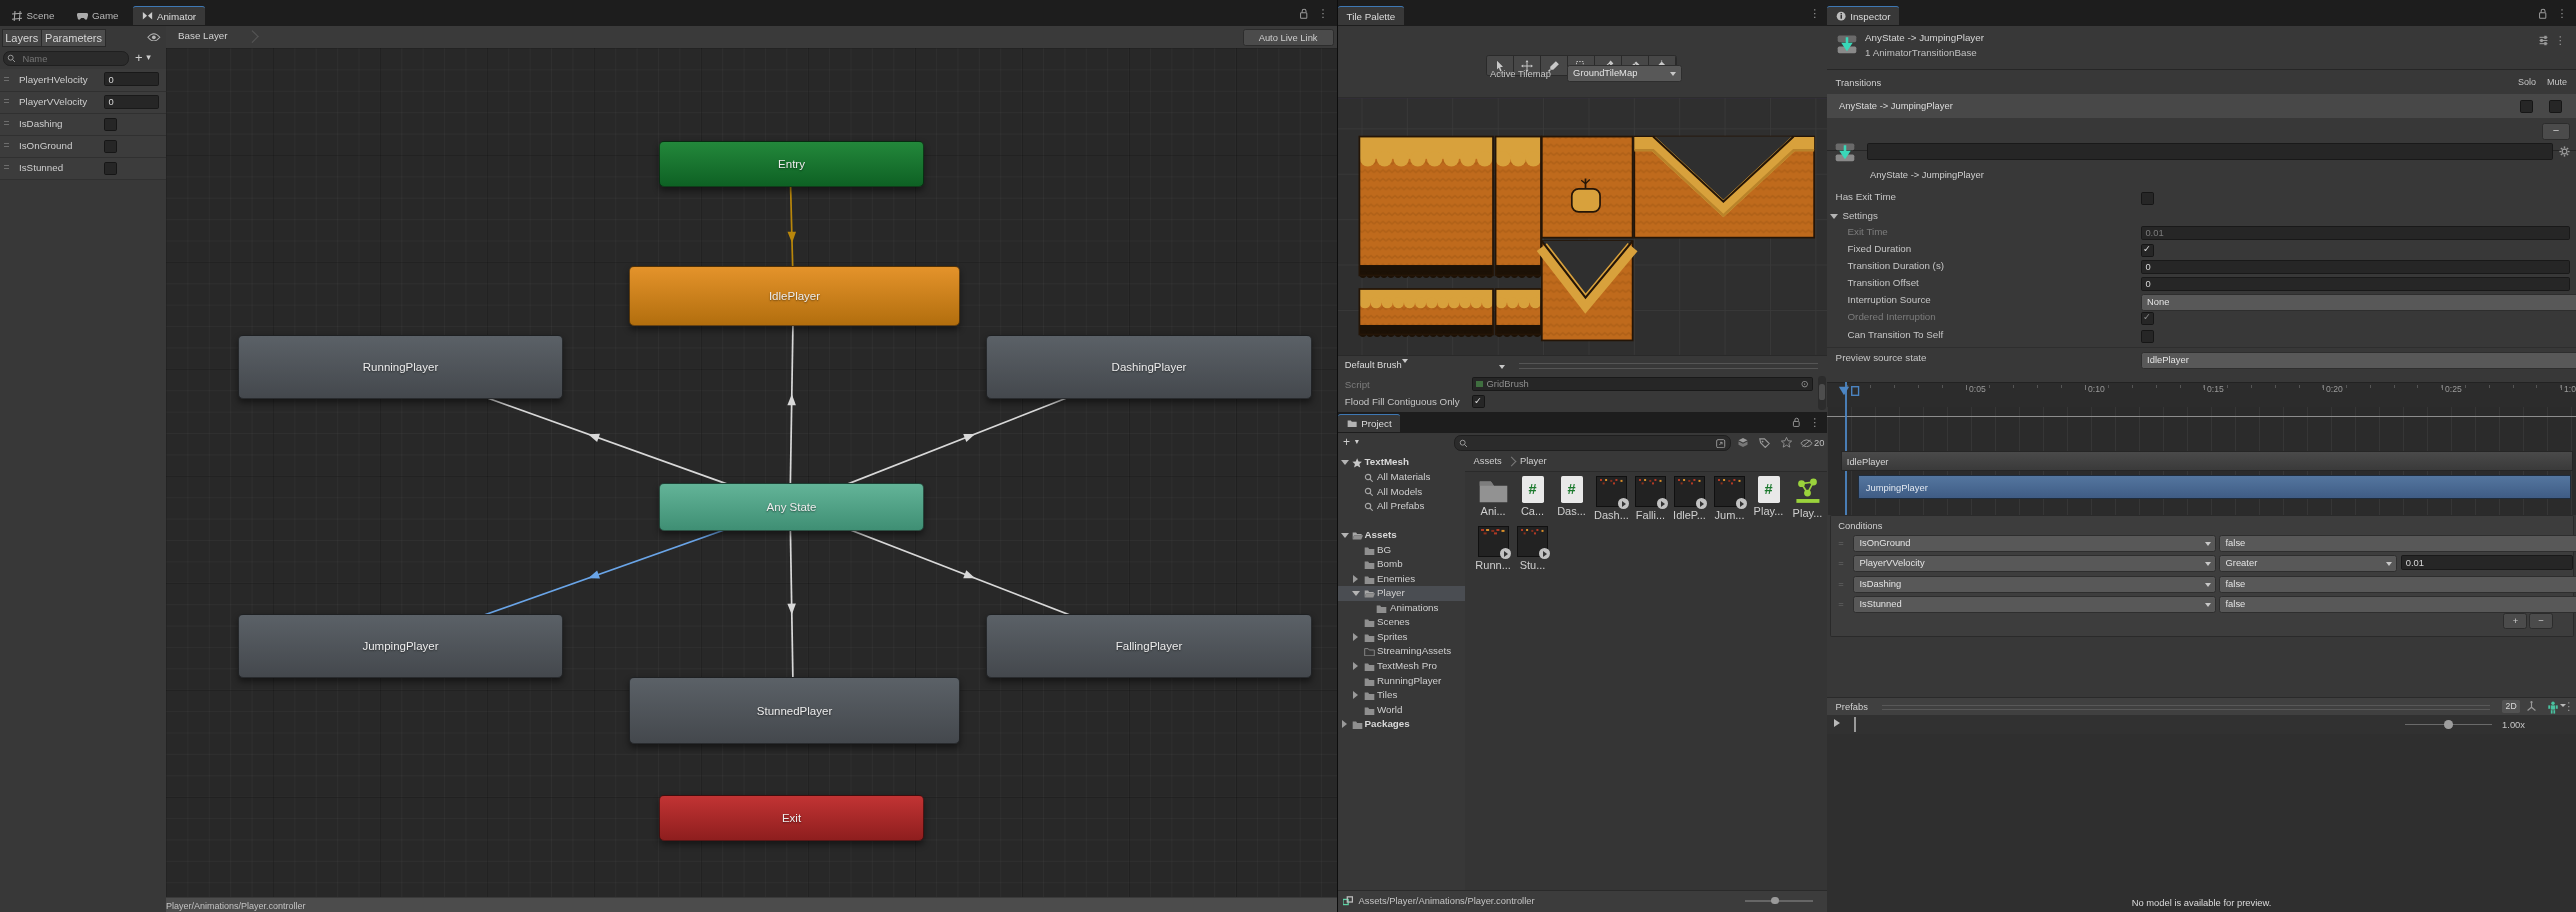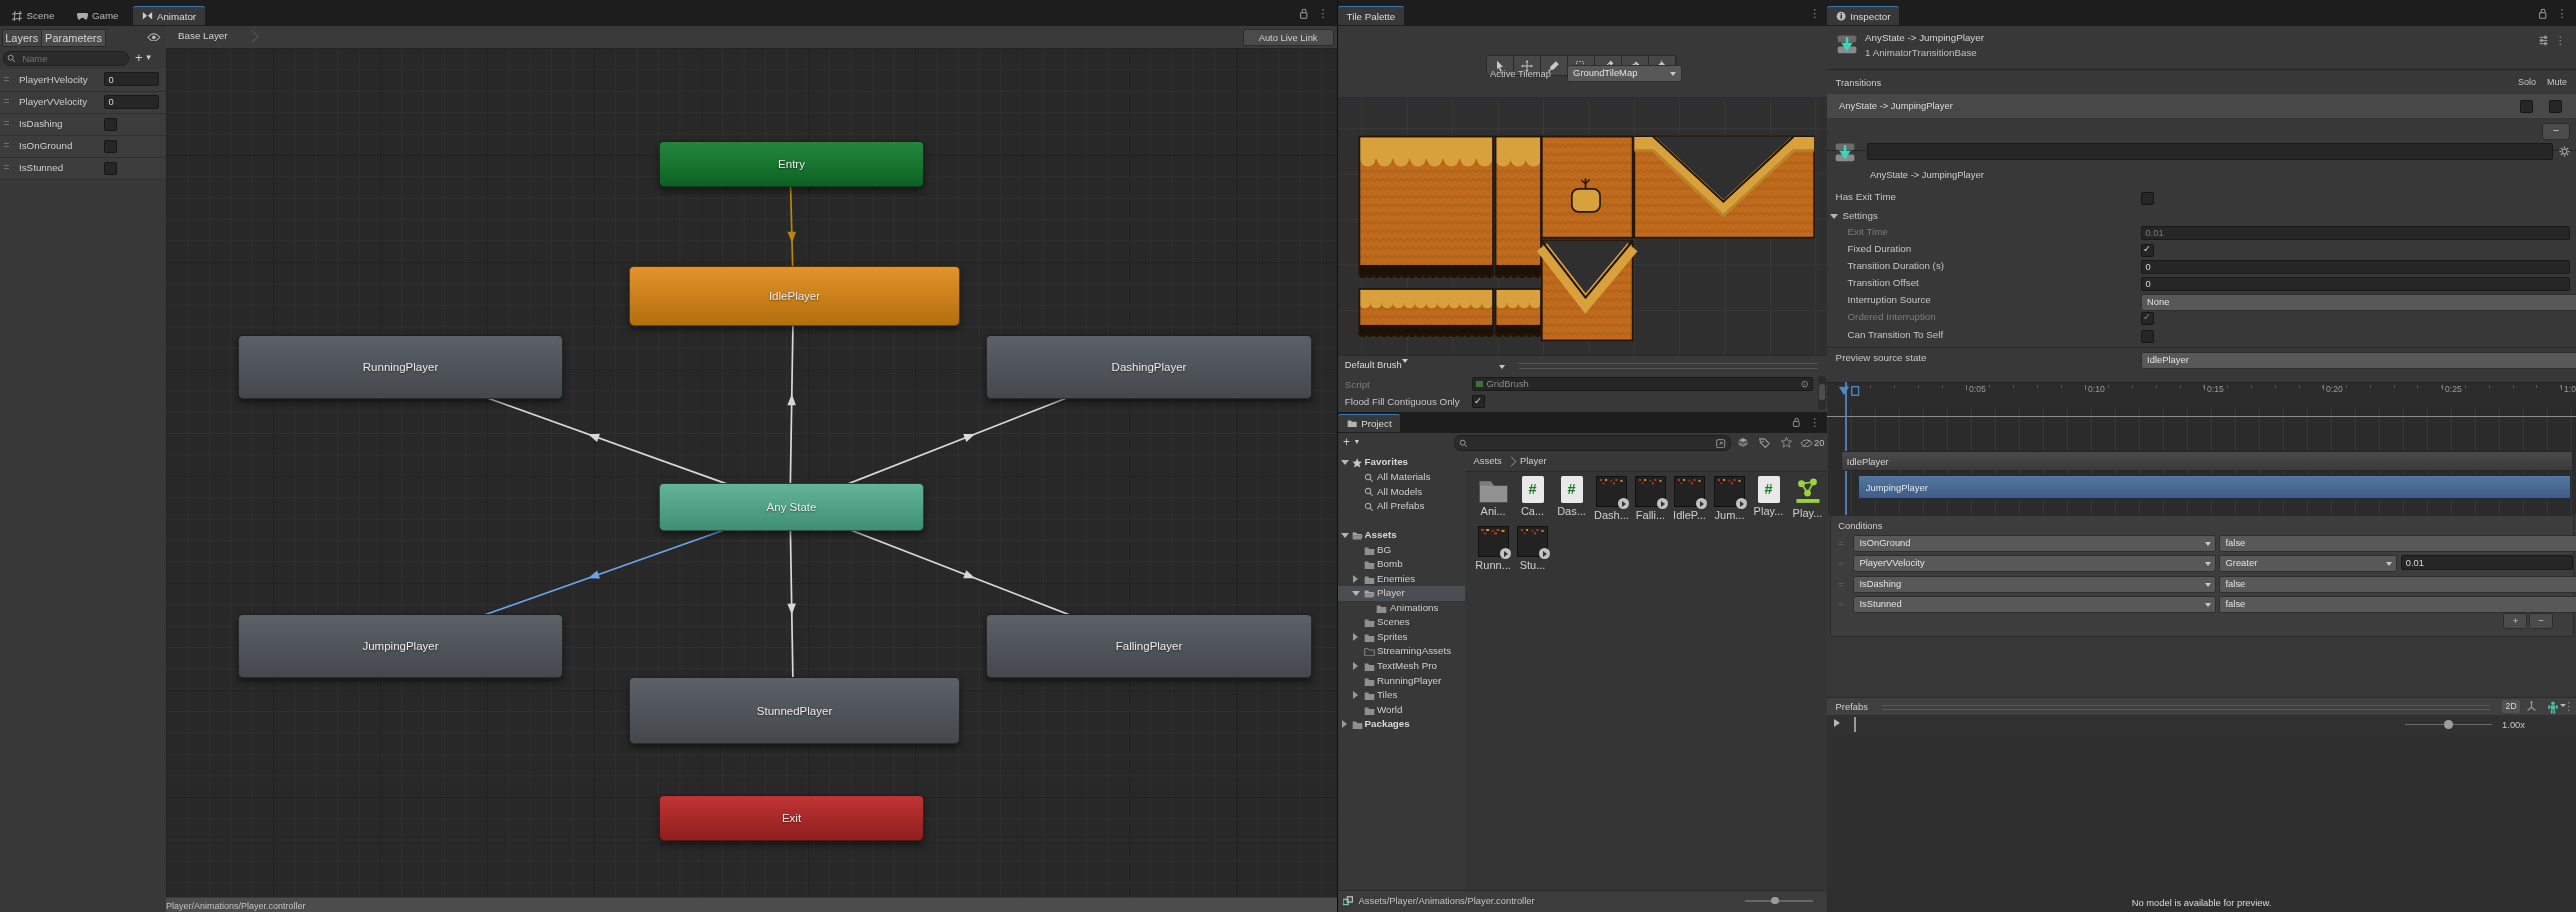--- a/index.html
+++ b/index.html
@@ -476,21 +476,21 @@
       <span style="position:absolute;left:476px;top:4.3px;color:#bdbdbd;">20</span>
     </div>
     <div id="proj-tree" style="position:absolute;left:0;top:40px;width:127px;bottom:21.4px;background:#383838;border-right:0.9px solid #2a2a2a;overflow:hidden;">
         <div class="trow" style="top: 3.4px;">
           <span class="foldarrow" style="position:absolute;left:2.6px;top:5.1px;"></span>
           <span style="position:absolute;left:13.7px;top:2.6px;">
             <svg width="10.3" height="10.3" viewBox="0 0 14 14">
               <path d="M7 0.5 L8.9 4.8 L13.5 5.2 L10 8.3 L11.2 12.9 L7 10.4 L2.8 12.9 L4 8.3 L0.5 5.2 L5.1 4.8 Z" fill="#c8c8c8"></path>
             </svg>
           </span>
-          <span class="lbl root" style="position:absolute;left:26.5px;">Favorites</span>
+          <span class="lbl root" style="position:absolute;left:26.5px;">TextMesh</span>
         </div>
         <div class="trow" style="top: 18px;">
           <span style="position:absolute;left:26px;top:2.6px;">
             <svg width="9.4" height="9.4" viewBox="0 0 14 14">
               <circle cx="6" cy="6" r="4" fill="none" stroke="#a8a8a8" stroke-width="1.6"></circle>
               <line x1="9" y1="9" x2="13" y2="13" stroke="#a8a8a8" stroke-width="1.6"></line>
             </svg>
           </span>
           <span class="lbl" style="position:absolute;left:39px;">All Materials</span>
         </div>

